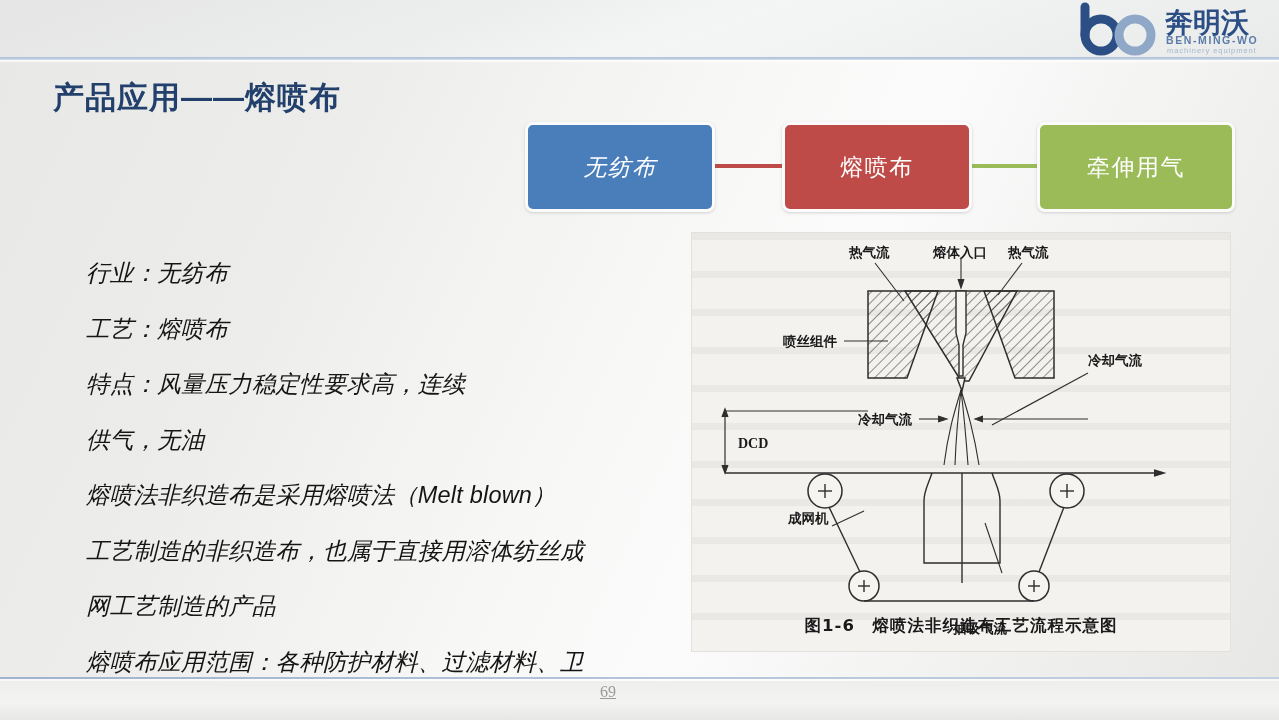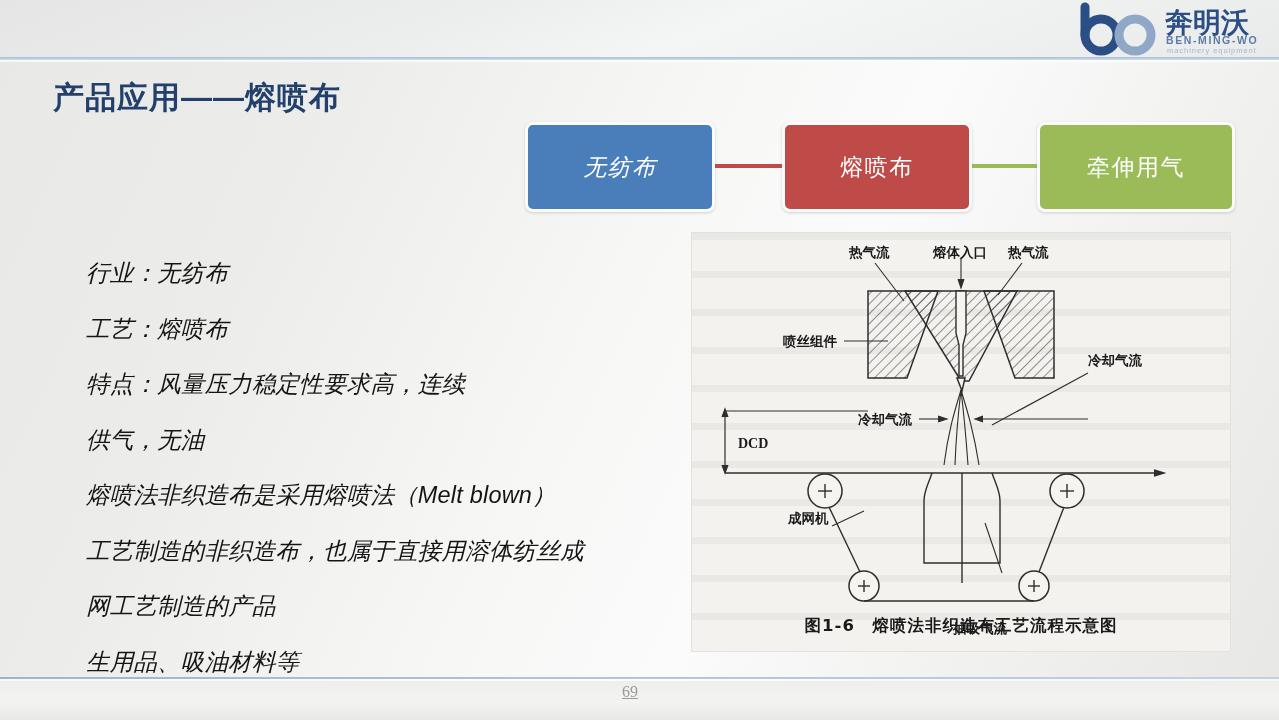--- a/index.html
+++ b/index.html
@@ -152,21 +152,20 @@
   .footer-band {
     position: absolute;
     left: 0; top: 681px;
     width: 1279px; height: 39px;
     background: linear-gradient(to bottom, #eeeeed 0%, #f3f3f2 55%, #e7e7e5 100%);
   }
   .page-number {
     position: absolute;
     left: 600px; top: 683px;
     width: 60px;
-    text-align: center;
     font-size: 16px;
     color: #9a9a9a;
     font-family: "Liberation Serif", "DejaVu Serif", serif;
     text-decoration: underline;
   }
   .footer-company {
     position: absolute;
     right: 18px; top: 685px;
     font-size: 12.5px;
     font-weight: bold;
@@ -214,20 +213,21 @@
   </div>
 
   <div class="body-text">
     <p>行业：无纺布</p>
     <p>工艺：熔喷布</p>
     <p>特点：风量压力稳定性要求高，连续</p>
     <p>供气，无油</p>
     <p>熔喷法非织造布是采用熔喷法（Melt blown）</p>
     <p>工艺制造的非织造布，也属于直接用溶体纺丝成</p>
     <p>网工艺制造的产品</p>
+    <p>熔喷布应用范围：各种防护材料、过滤材料、卫</p>
     <p>生用品、吸油材料等</p>
   </div>
 
   <div class="figure">
     <div class="scan-bg"></div>
     <svg width="538" height="418" viewBox="0 0 538 418" xmlns="http://www.w3.org/2000/svg">
       <defs>
         <pattern id="hatch" width="7" height="7" patternTransform="rotate(45)" patternUnits="userSpaceOnUse">
           <line x1="0" y1="0" x2="0" y2="7" stroke="#3a3a3a" stroke-width="1.1"></line>
         </pattern>

